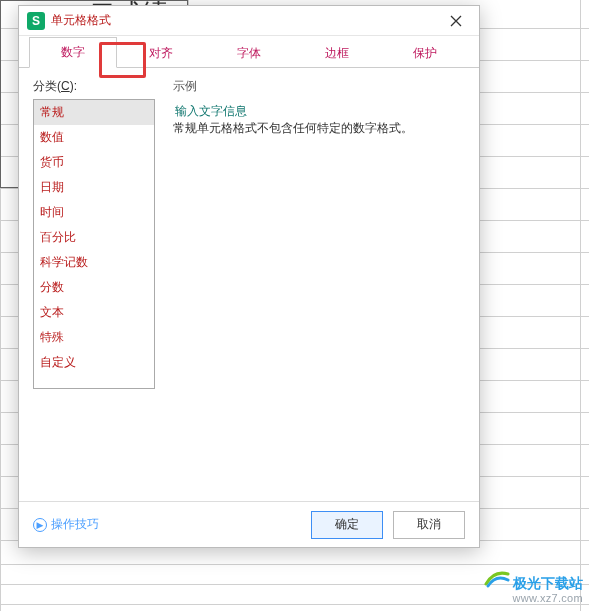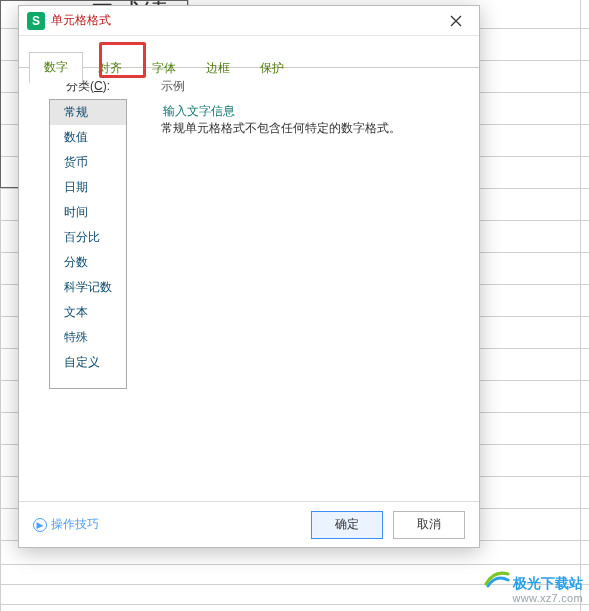--- a/index.html
+++ b/index.html
@@ -99,27 +99,27 @@
 
   .tabs {
     display: flex;
     border-bottom: 1px solid #ccc;
     padding-left: 10px;
     height: 32px;
     align-items: flex-end;
     position: relative;
   }
   .tab {
-    padding: 6px 14px;
+    padding: 6px 31px;
     border: 1px solid transparent;
     border-bottom: none;
     cursor: pointer;
-    color: #4d7c0f;
+    color: #be185d;
     position: relative;
-    top: 16px;
+    top: 1px;
   }
   .tab.active {
     border-color: #ccc;
     background: #fff;
     border-bottom: 1px solid #fff;
   }
   .highlight-box {
     position: absolute;
     border: 3px solid #e03a3a;
     width: 47px;
@@ -130,40 +130,39 @@
     border-radius: 2px;
   }
 
   .body {
     flex: 1;
     display: flex;
     padding: 10px 14px;
     gap: 18px;
   }
   .left-col {
-    width: 110px;
+    width: 122px;
     display: flex;
     flex-direction: column;
-    align-items: center;
   }
   .left-col .label {
     color: #333;
     margin-bottom: 4px;
   }
   .left-col .label u { text-decoration: underline; }
   .category-list {
     border: 1px solid #aaa;
     height: 290px;
     overflow: auto;
     background: #fff;
   }
   .category-list .item {
-    padding: 4px 14px;
-    cursor: pointer;
-    color: #0c4a6e;
+    padding: 4px 6px;
+    cursor: pointer;
+    color: #b91c1c;
   }
   .category-list .item.selected {
     background: #e6e6e6;
   }
   .right-col {
     flex: 1;
     display: flex;
     flex-direction: column;
     gap: 0;
   }
@@ -298,22 +297,22 @@
       <div class="label">
         <span>分类(</span><u>C</u><span>):</span>
       </div>
       <div class="category-list">
         <div class="item selected">常规</div>
         <div class="item">数值</div>
         <div class="item">货币</div>
         <div class="item">日期</div>
         <div class="item">时间</div>
         <div class="item">百分比</div>
+        <div class="item">科学记数</div>
         <div class="item">分数</div>
-        <div class="item">科学记数</div>
         <div class="item">文本</div>
         <div class="item">特殊</div>
         <div class="item">自定义</div>
       </div>
     </div>
     <div class="right-col">
       <div>
         <div class="section-title">示例</div>
         <div class="sample">输入文字信息</div>
       </div>

